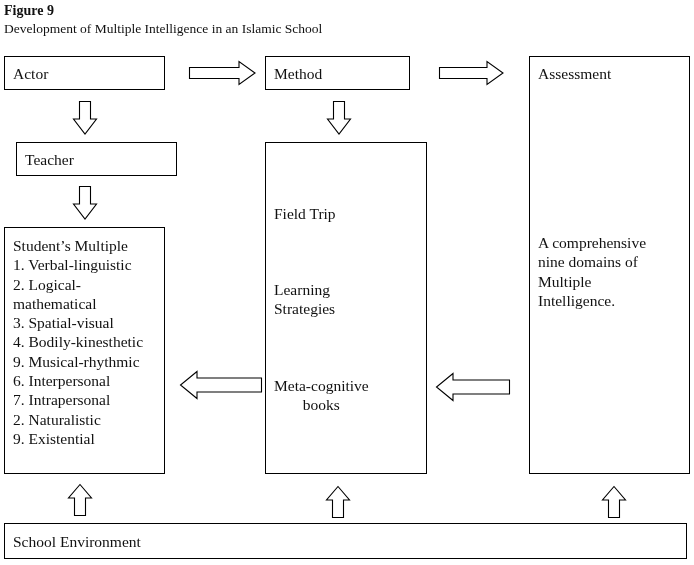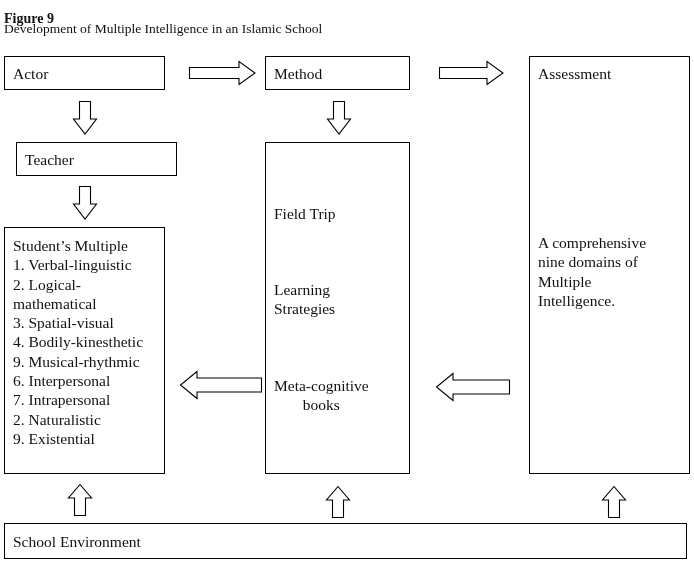--- a/index.html
+++ b/index.html
@@ -1,19 +1,19 @@
 <!DOCTYPE html>
 <html><head>
 <meta charset="utf-8">
 <style>
   html,body{margin:0;padding:0;background:#fff;}
   body{width:694px;height:565px;position:relative;overflow:hidden;font-family:"Liberation Serif","DejaVu Serif",serif;color:#111;}
   .abs{position:absolute;}
   .box{position:absolute;border:1.2px solid #000;box-sizing:border-box;background:#fff;}
-  #fig-num{left:4px;top:3px;font-weight:bold;font-size:14px;margin-top:8px;}
+  #fig-num{left:4px;top:3px;font-weight:bold;font-size:14px;}
   #fig-title{left:4px;top:21px;font-size:13.5px;}
   .boxtext{position:absolute;left:8px;font-size:15.5px;line-height:19.3px;white-space:nowrap;}
   svg.arrow{position:absolute;overflow:visible;}
   svg.arrow path{fill:#fff;stroke:#000;stroke-width:1.1;}
 </style>
 </head>
 <body>
 
 <div id="fig-num" class="abs">Figure 9</div>
 <div id="fig-title" class="abs">Development of Multiple Intelligence in an Islamic School</div>
@@ -51,21 +51,21 @@
     <div>3. Spatial-visual</div>
     <div>4. Bodily-kinesthetic</div>
     <div>9. Musical-rhythmic</div>
     <div>6. Interpersonal</div>
     <div>7. Intrapersonal</div>
     <div>2. Naturalistic</div>
     <div>9. Existential</div>
   </div>
 </div>
 
-<div class="box" style="left:265px;top:142px;width:145px;height:332px;">
+<div class="box" style="left:265px;top:142px;width:162px;height:332px;">
   <div class="boxtext" style="top:61px;">Field Trip</div>
   <div class="boxtext" style="top:137px;">
     <div>Learning</div>
     <div>Strategies</div>
   </div>
   <div class="boxtext" style="top:233px;text-align:center;">
     <div>Meta-cognitive</div>
     <div>books</div>
   </div>
 </div>

